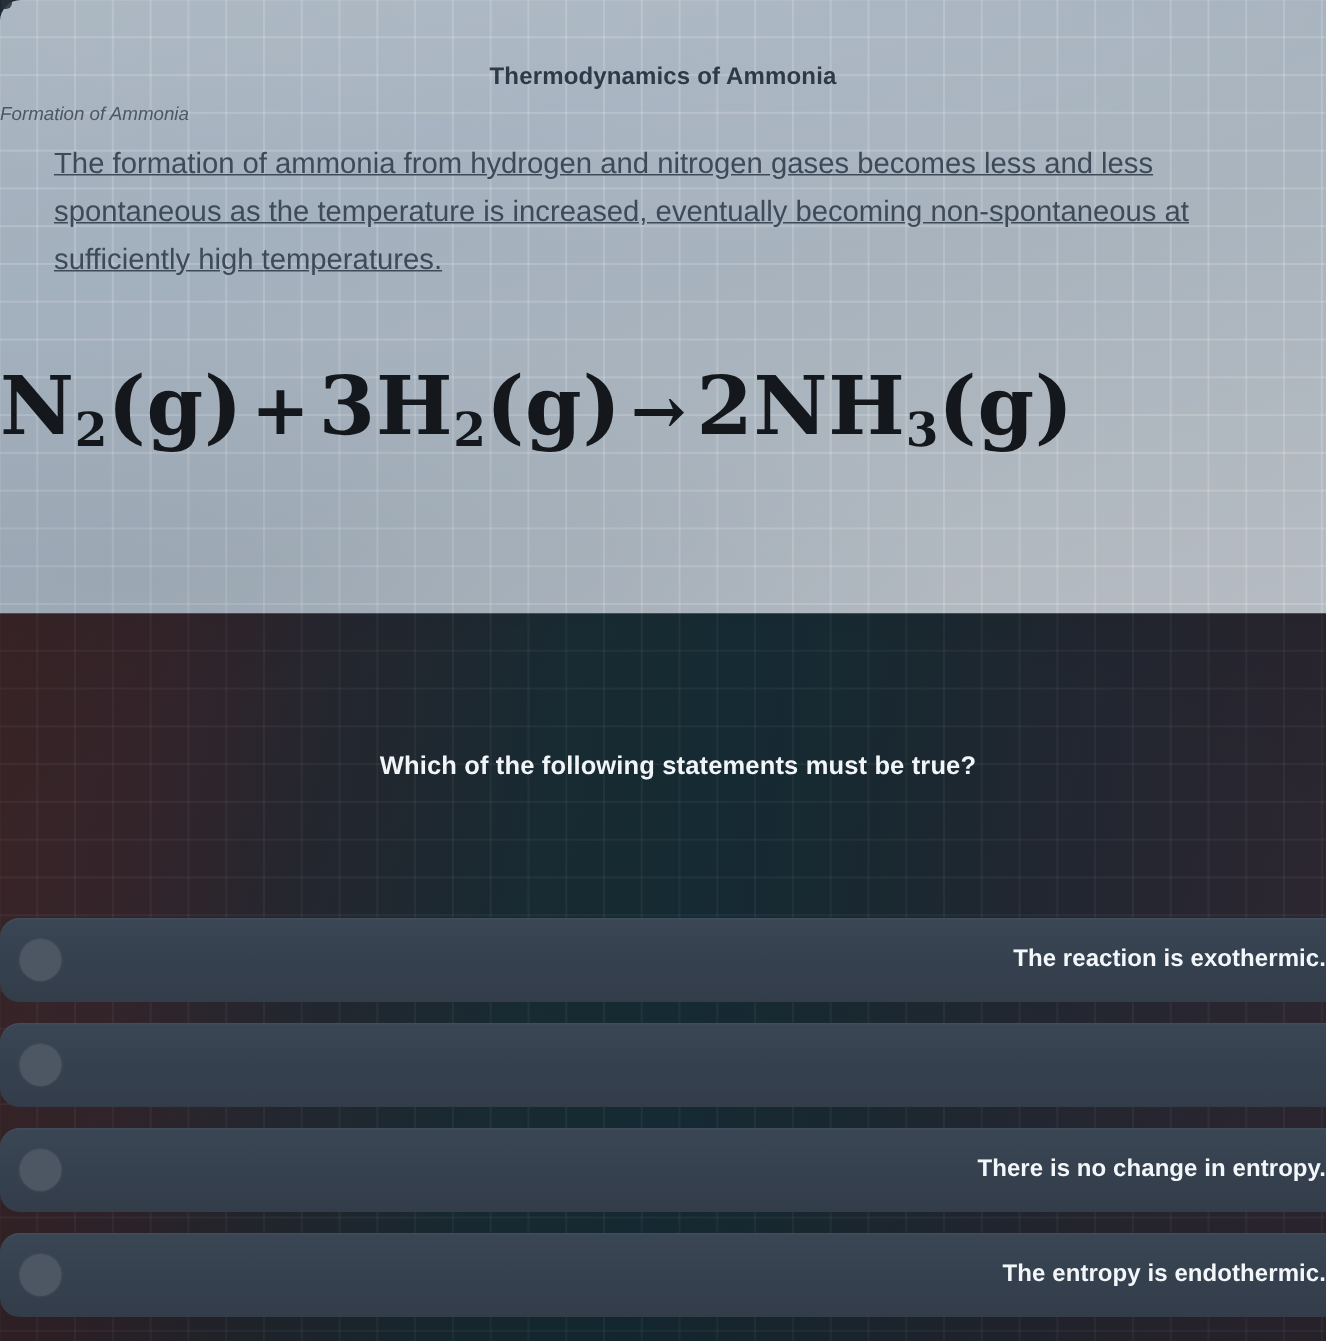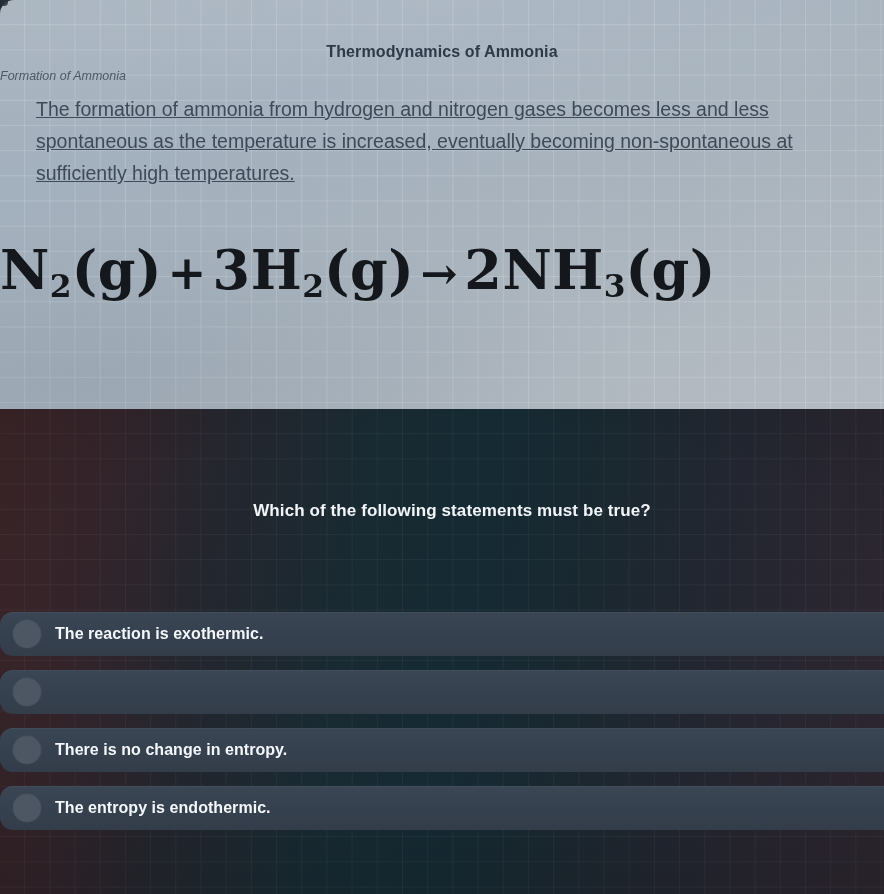--- a/index.html
+++ b/index.html
@@ -168,29 +168,30 @@
   #options {
     position: absolute;
     left: 0;
     right: 0;
     top: 203px;
     z-index: 3;
   }
 
   .option-row {
     position: relative;
-    height: 44px;
+    height: 56px;
     margin-bottom: 14px;
     background: linear-gradient(180deg, #3a4654 0%, #36414f 50%, #333d4a 100%);
     border-top-left-radius: 13px;
     border-bottom-left-radius: 13px;
     box-shadow: 0 1px 0 rgba(255,255,255,0.04) inset;
     display: flex;
     align-items: center;
     cursor: pointer;
+    justify-content: space-between;
   }
 
   .option-radio {
     flex: 0 0 auto;
     width: 28px;
     height: 28px;
     margin-left: 13px;
     border-radius: 50%;
     background: #4d5663;
     box-shadow: 0 0 0 1px rgba(255,255,255,0.03);

